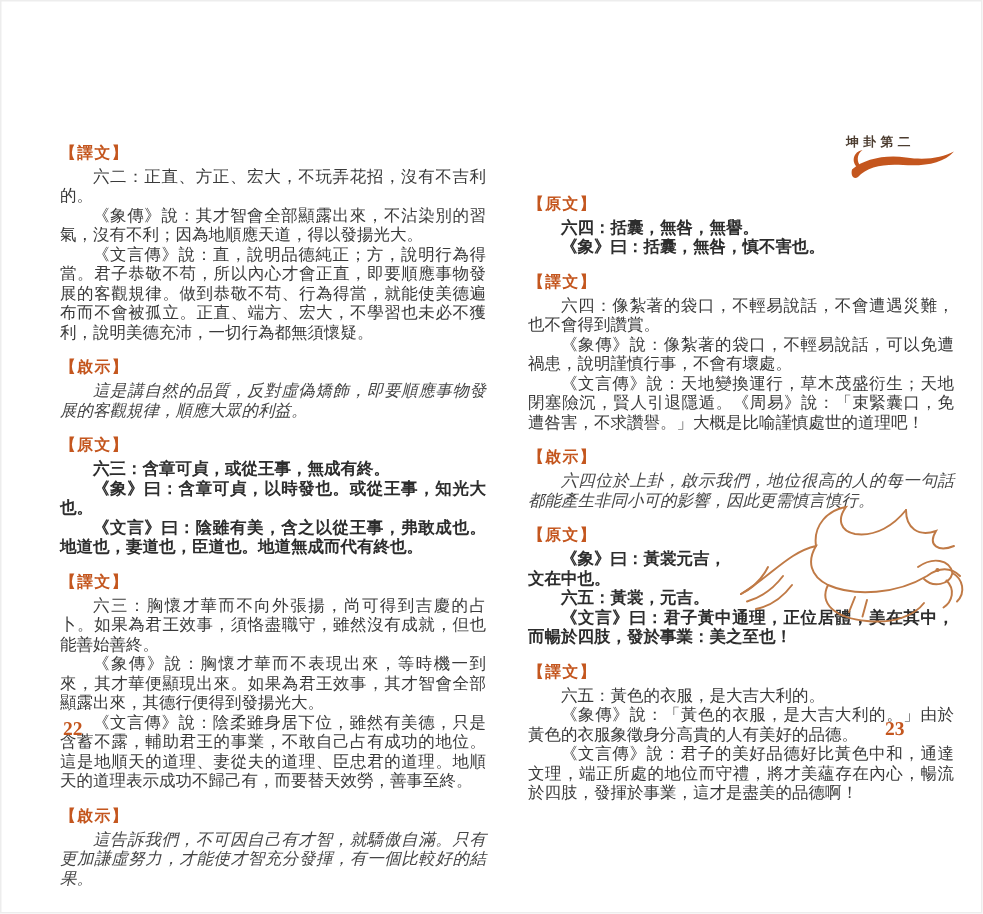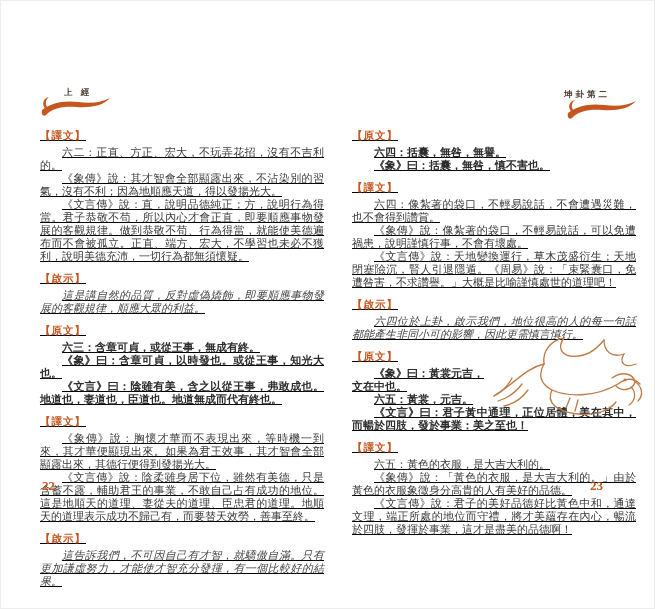--- a/index.html
+++ b/index.html
@@ -12,21 +12,21 @@
   .page { position:absolute; top:86px; width:284px; }
   .page-left  { left:40px; }
   .page-right { left:352px; }
   .page-header { position:relative; height:34px; margin-bottom:2px; }
   .hdr-text { font-size:8.5px; font-weight:bold; color:#4c3d30; letter-spacing:3px; }
   .page-left  .hdr-text { position:absolute; left:24px; top:1px; }
   .page-right .hdr-text { position:absolute; right:26px; top:3px; }
   .swoosh { position:absolute; }
   .page-left  .swoosh { left:0px;  top:10px; }
   .page-right .swoosh { right:-2px; top:13px; }
-  .sec { margin-top:9px;text-decoration:underline; }
+  .sec { margin-top:9px; }
   .sec-label {
     color:#c4561e; font-size:10.5px; font-weight:bold;
     margin-bottom:3px; letter-spacing:1px;
   }
   .para {
     margin:0; font-size:11px; line-height:13px; color:#3a3a3a;
     text-indent:2em; text-align:justify;
   }
   .orig .para    { font-weight:bold; color:#2d2d2d; }
   .insight .para { font-style:italic; color:#454545; }
@@ -38,27 +38,20 @@
   .sec-rel { position:relative; }
   .dragon-spacer { float:right; width:152px; height:56px; }
   .dragon { position:absolute; right:-10px; top:-16px; }
 </style>
 </head>
 <body>
 
 <div class="frame"></div>
 
 <div class="page page-left">
-  <div class="page-header">
-    <span class="hdr-text">上 經</span>
-    <svg class="swoosh" width="72" height="22" viewBox="0 0 72 22">
-      <path d="M2,14 C10,7 24,4 38,6 C52,8 62,6 70,2 C63,10 50,12 36,11 C24,10 12,12 6,19 C3,21 1,18 2,14 Z" fill="#c4561e"></path>
-      <path d="M6,13 C1,9 3,2 9,1 C5,4 5,9 8,12 Z" fill="#c4561e"></path>
-    </svg>
-  </div>
 
   <section class="sec">
     <div class="sec-label">【譯文】</div>
     <p class="para">六二：正直、方正、宏大，不玩弄花招，沒有不吉利的。</p>
     <p class="para">《象傳》說：其才智會全部顯露出來，不沾染別的習氣，沒有不利；因為地順應天道，得以發揚光大。</p>
     <p class="para">《文言傳》說：直，說明品德純正；方，說明行為得當。君子恭敬不苟，所以內心才會正直，即要順應事物發展的客觀規律。做到恭敬不苟、行為得當，就能使美德遍布而不會被孤立。正直、端方、宏大，不學習也未必不獲利，說明美德充沛，一切行為都無須懷疑。</p>
   </section>
 
   <section class="sec insight">
     <div class="sec-label">【啟示】</div>
@@ -67,20 +60,21 @@
 
   <section class="sec orig">
     <div class="sec-label">【原文】</div>
     <p class="para">六三：含章可貞，或從王事，無成有終。</p>
     <p class="para">《象》曰：含章可貞，以時發也。或從王事，知光大也。</p>
     <p class="para">《文言》曰：陰雖有美，含之以從王事，弗敢成也。地道也，妻道也，臣道也。地道無成而代有終也。</p>
   </section>
 
   <section class="sec">
     <div class="sec-label">【譯文】</div>
+    <p class="para">六三：胸懷才華而不向外張揚，尚可得到吉慶的占卜。如果為君王效事，須恪盡職守，雖然沒有成就，但也能善始善終。</p>
     <p class="para">《象傳》說：胸懷才華而不表現出來，等時機一到來，其才華便顯現出來。如果為君王效事，其才智會全部顯露出來，其德行便得到發揚光大。</p>
     <p class="para">《文言傳》說：陰柔雖身居下位，雖然有美德，只是含蓄不露，輔助君王的事業，不敢自己占有成功的地位。這是地順天的道理、妻從夫的道理、臣忠君的道理。地順天的道理表示成功不歸己有，而要替天效勞，善事至終。</p>
   </section>
 
   <section class="sec insight">
     <div class="sec-label">【啟示】</div>
     <p class="para">這告訴我們，不可因自己有才智，就驕傲自滿。只有更加謙虛努力，才能使才智充分發揮，有一個比較好的結果。</p>
   </section>
 </div>
 

